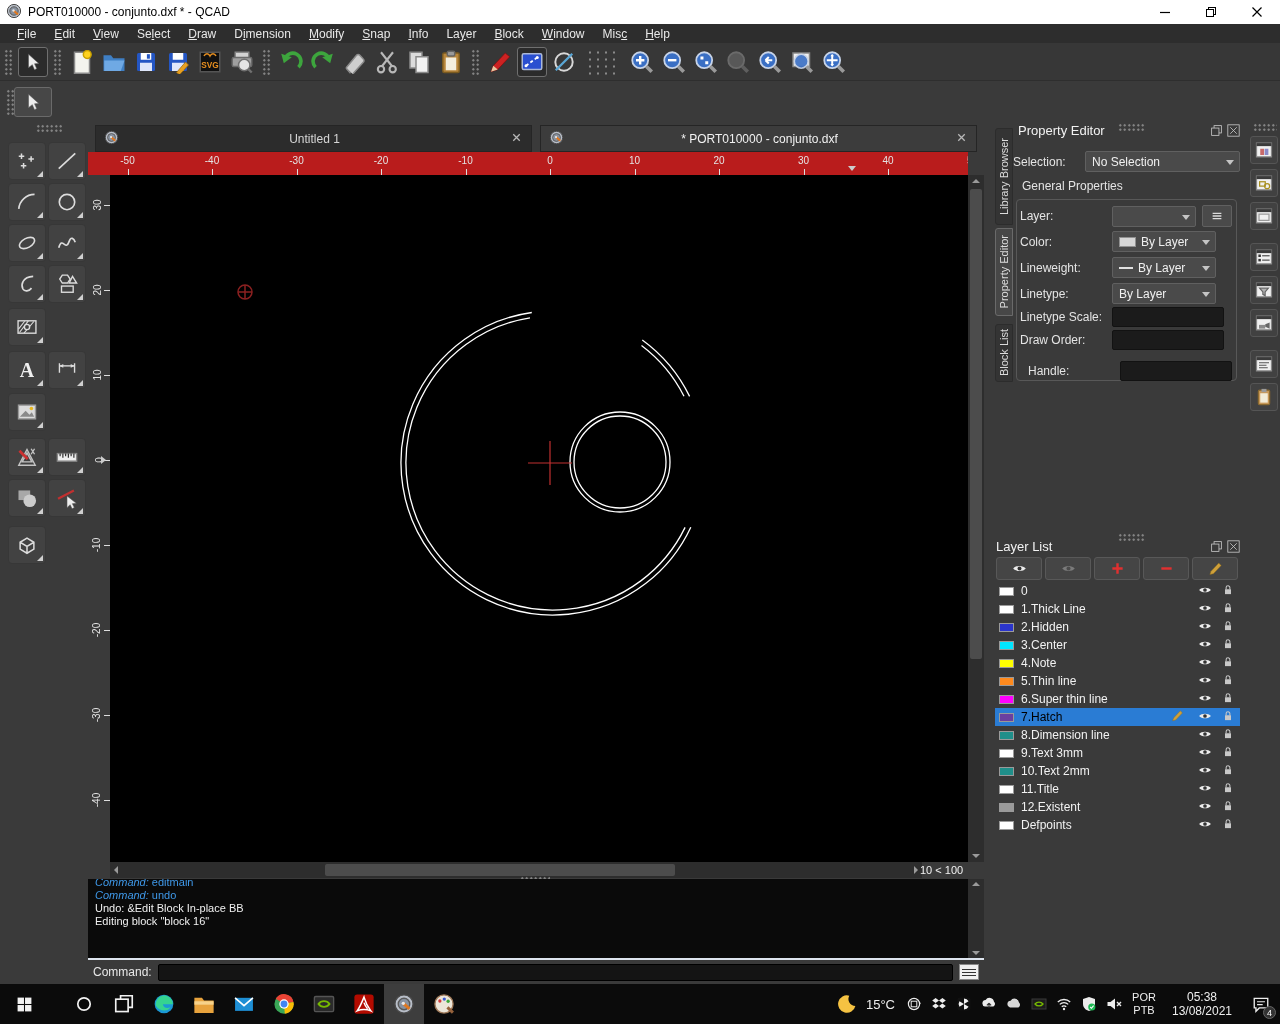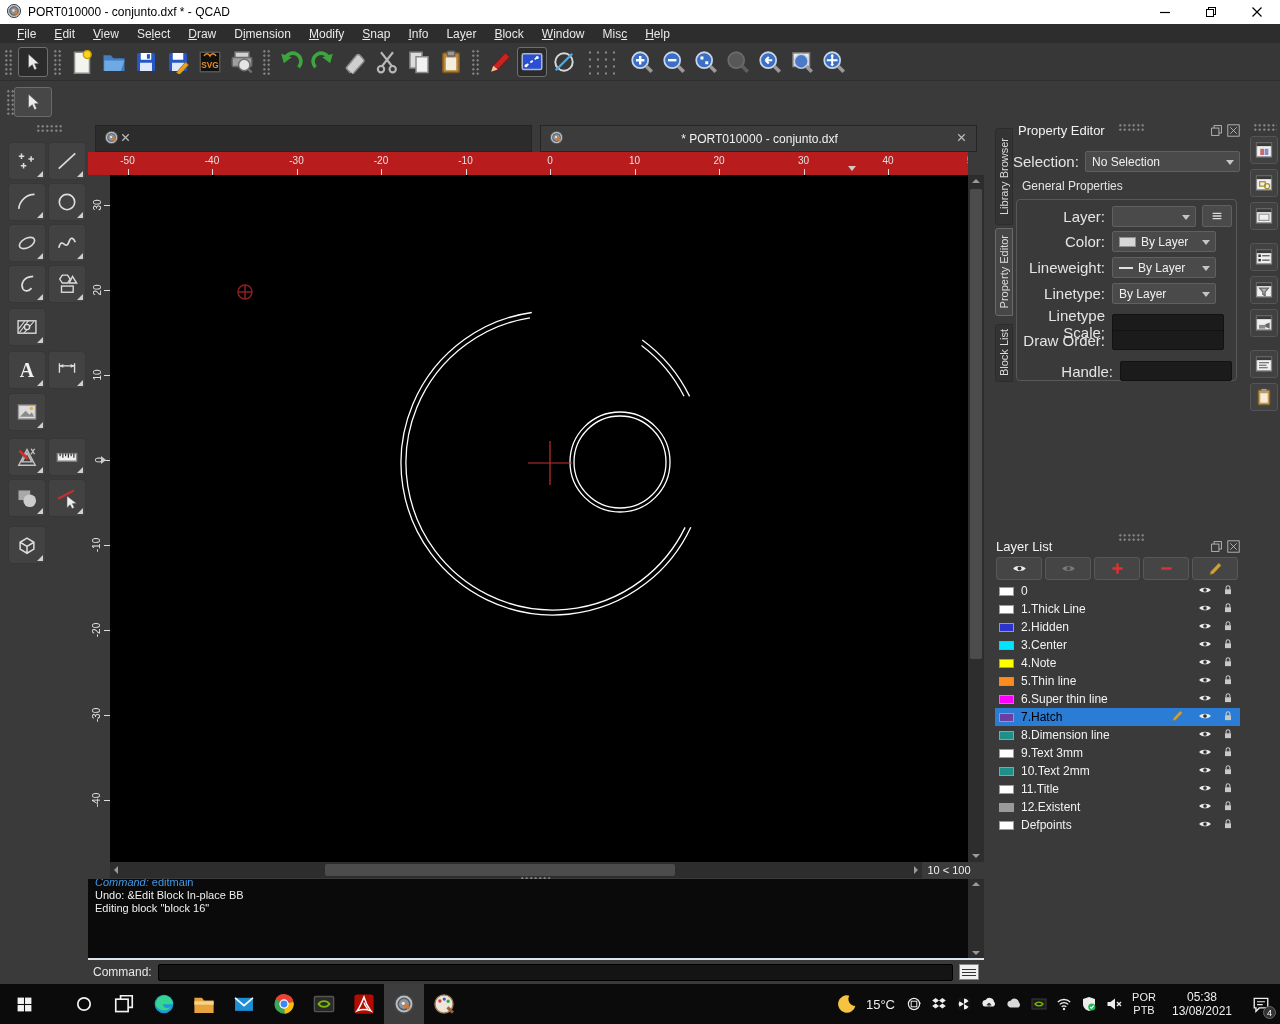--- a/index.html
+++ b/index.html
@@ -38,21 +38,21 @@
 .vruler{position:absolute;left:88px;top:175px;width:22px;height:687px;background:#3a3a3a;overflow:hidden}
 .vtick{position:absolute;right:0;width:6px;height:1px;background:#dddddd}
 .vlabel{position:absolute;right:7px;transform:translate(0,-50%) rotate(-90deg);font-size:10px;color:#e4e4e4}
 .vmarker{position:absolute;right:0;width:0;height:0;border:4px solid transparent;border-left:5px solid #cccccc;transform:translateY(-4px)}
 
 #canvas{position:absolute;left:110px;top:175px;width:858px;height:687px;background:#000}
 .vscroll{position:absolute;left:968px;top:175px;width:16px;height:687px;background:#2d2d2d}
 .hscroll{position:absolute;left:110px;top:862px;width:812px;height:16px;background:#2d2d2d}
 .thumb{position:absolute;background:#4c4c4c;border-radius:2px}
 .sarr{position:absolute;width:0;height:0;border:4px solid transparent}
-.gridstatus{position:absolute;left:920px;top:862px;width:62px;height:16px;font-size:11px;color:#f0f0f0;text-align:center;line-height:16px;padding-right:4px}
+.gridstatus{position:absolute;left:920px;top:862px;width:62px;height:16px;font-size:11px;color:#f0f0f0;text-align:left;line-height:16px;padding-right:4px}
 .splitdots{position:absolute;left:520px;top:876px;width:30px;height:6px}
 
 #console{position:absolute;left:88px;top:879px;width:880px;height:93px;background:#0a0a0a;padding:3px 7px;font-size:11px;line-height:13px;overflow:hidden}
 .console-line{white-space:pre;color:#f0f0f0}
 .console-line:first-child{margin-top:-6px}
 .c-cmd{color:#3f98e8;font-style:italic}
 .c-val{color:#3f98e8}
 .c-i{font-style:italic}
 .conscroll{position:absolute;left:968px;top:879px;width:16px;height:79px;background:#2d2d2d}
 
@@ -64,21 +64,21 @@
 .rightdock{position:absolute;left:984px;top:81px;width:296px;height:903px;background:#3a3a3a}
 .ptitle{font-size:13px;color:#f2f2f2}
 .phead-icons{display:flex;gap:4px}
 .vtabs .vtab{position:absolute;left:995px;width:18px;background:#343434;border:1px solid #2c2c2c;border-radius:3px 0 0 3px;display:flex;align-items:center;justify-content:center}
 .vtabs .vtab.active{background:#474747;border-color:#6a6a6a}
 .vtab span{writing-mode:vertical-rl;transform:rotate(180deg);font-size:11px;color:#dcdcdc;white-space:nowrap}
 .dd{background:#4a4a4a;border:1px solid #606060;border-radius:2px;height:21px;display:flex;align-items:center;gap:5px;padding:0 16px 0 6px;position:relative;font-size:12px;color:#f0f0f0}
 .dd::after{content:"";position:absolute;right:5px;top:8px;border:4px solid transparent;border-top:5px solid #c4c4c4}
 .tin{background:#1b1b1b;border:1px solid #121212;height:20px;border-radius:2px;width:112px}
 .prow{position:relative;display:flex;align-items:center;margin:4px 8px}
-.plabel{width:92px;text-align:right;padding-right:7px;font-size:15px;color:#e4e4e4;flex:0 0 auto}
+.plabel{width:92px;text-align:left;padding-right:7px;font-size:12px;color:#e4e4e4;flex:0 0 auto}
 .groupbox{position:absolute;left:1016px;top:199px;width:221px;height:182px;border:1px solid #585858;border-radius:4px}
 .hambtn{width:30px;height:22px;background:#4a4a4a;border:1px solid #606060;border-radius:2px;display:flex;align-items:center;justify-content:center}
 .swatch{width:17px;height:10px;background:#d6d6d6;border:1px solid #909090}
 
 .llbtn{width:46px;height:23px;background:#454545;border:1px solid #585858;border-radius:3px;display:flex;align-items:center;justify-content:center}
 .lrow{position:absolute;left:995px;width:245px;height:18px;display:flex;align-items:center;padding-left:4px;font-size:12px;color:#f2f2f2}
 .lrow.selected{background:#2a7cd4;color:#000}
 .lswatch{width:15px;height:9px;border:1px solid #9a9a9a;flex:0 0 auto}
 .lname{margin-left:7px;white-space:nowrap}
 .lspace{flex:1}
@@ -421,20 +421,21 @@
   </div>
 
   <div id="tabwrap">
       <div class="tab" style="left: 95px; width: 437px;">
         <span><svg width="15" height="15" viewBox="0 0 16 16">
             <circle cx="8" cy="8" r="6.6" fill="#b8bec8" stroke="#4a4a4a"></circle>
             <circle cx="8" cy="8" r="4.2" fill="#8892a0" stroke="#5a5a5a"></circle>
             <path d="M7.5 7.5 L12 11.5" stroke="#e07820" stroke-width="2.2"></path>
             <circle cx="7.5" cy="7.5" r="1.2" fill="#e8e8e8"></circle>
           </svg></span>
+        <span class="tab-label">Untitled 1</span>
         <span><svg width="13" height="13" viewBox="0 0 16 16">
             <path d="M4 4 L12 12 M12 4 L4 12" stroke="#b8b8b8" stroke-width="1.6"></path>
           </svg></span>
       </div>
       <div class="tab active" style="left: 540px; width: 437px;">
         <span><svg width="15" height="15" viewBox="0 0 16 16">
             <circle cx="8" cy="8" r="6.6" fill="#b8bec8" stroke="#4a4a4a"></circle>
             <circle cx="8" cy="8" r="4.2" fill="#8892a0" stroke="#5a5a5a"></circle>
             <path d="M7.5 7.5 L12 11.5" stroke="#e07820" stroke-width="2.2"></path>
             <circle cx="7.5" cy="7.5" r="1.2" fill="#e8e8e8"></circle>
@@ -510,20 +511,21 @@
   <div class="hscroll">
     <span class="sarr" style="top:4px;left:4px;border-right-color:#9a9a9a;border-left-width:0"></span>
     <div class="thumb" style="top:2px;left:215px;width:350px;height:12px"></div>
     <span class="sarr" style="top:4px;right:4px;border-left-color:#9a9a9a;border-right-width:0"></span>
   </div>
   <div class="gridstatus">10 &lt; 100</div>
   <div class="splitdots handle-h"></div>
 
   <div id="console">
       <div class="console-line"><span class="c-cmd">Command: </span><span class="c-val">editmain</span></div>
+      <div class="console-line"><span class="c-cmd">Command: </span><span class="c-val">undo</span></div>
       <div class="console-line"><span>Undo: &amp;Edit Block In-place BB</span></div>
       <div class="console-line"><span>Editing block "block 16"</span></div>
     </div>
   <div class="conscroll">
     <span class="sarr" style="left:4px;top:3px;border-bottom-color:#9a9a9a;border-top-width:0"></span>
     <span class="sarr" style="left:4px;bottom:3px;border-top-color:#9a9a9a;border-bottom-width:0"></span>
   </div>
 
   <div id="cmdrow">
     <span>Command:</span>

